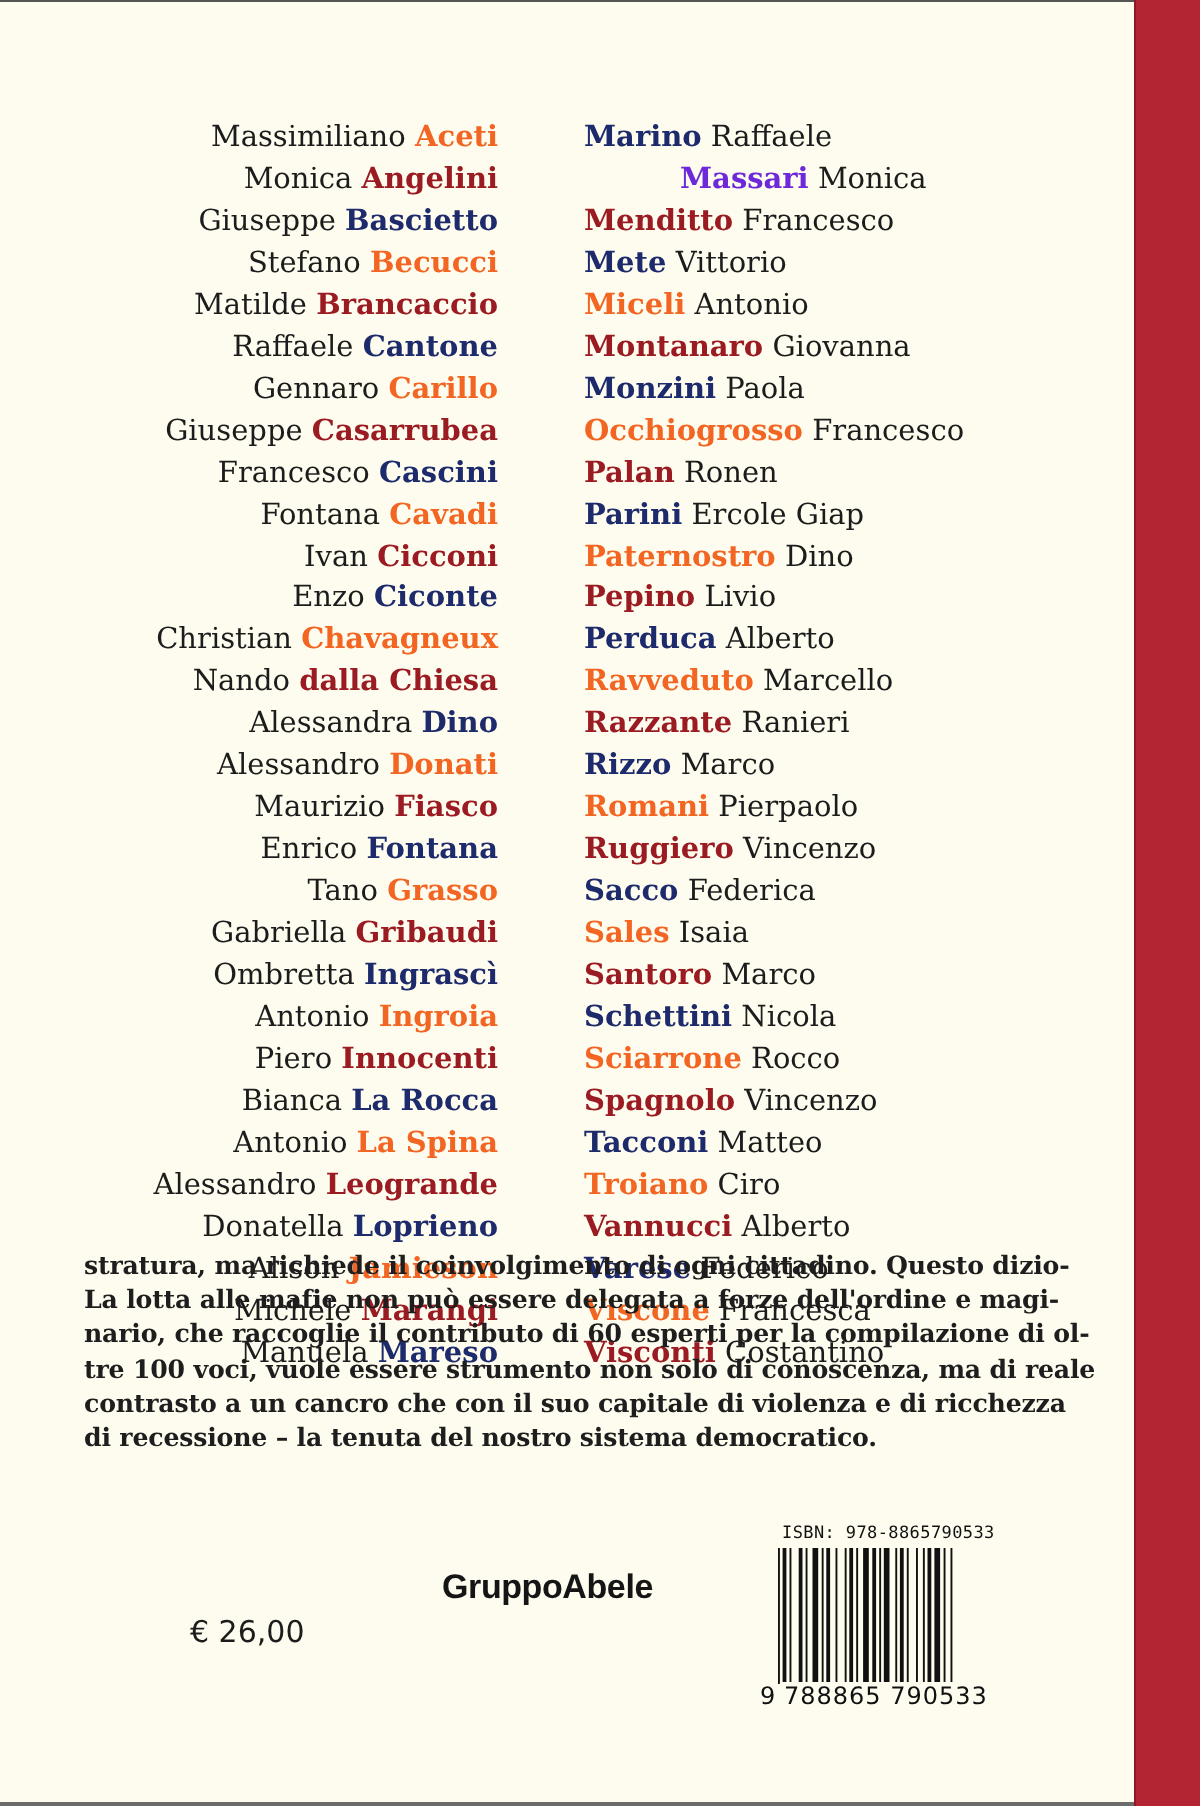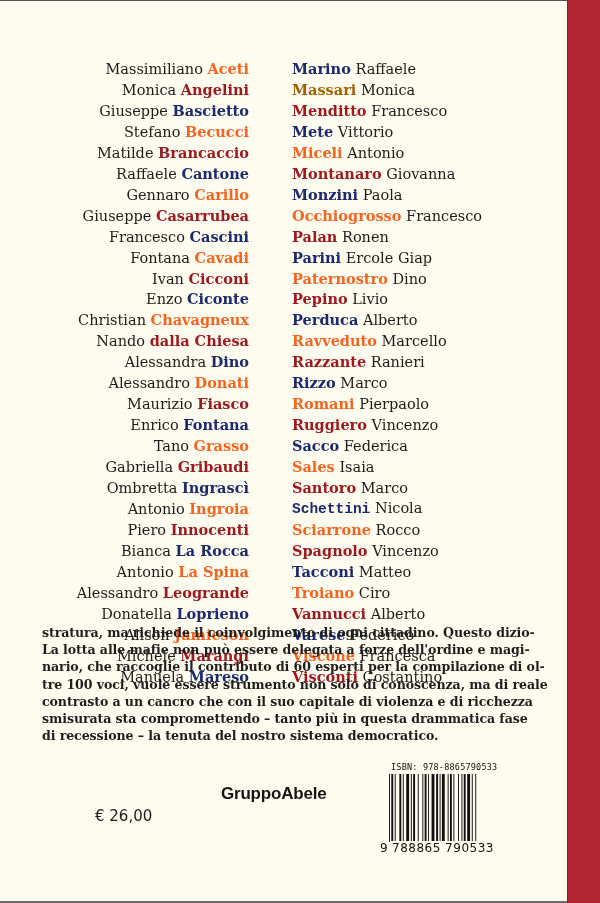--- a/index.html
+++ b/index.html
@@ -100,58 +100,57 @@
       <div class="row left-col" style="top: 439.95px;"><span class="first">Antonio</span> <span class="surname" style="color: rgb(242, 101, 34);">Ingroia</span></div>
       <div class="row left-col" style="top: 460.9px; margin-left: 34px;"><span class="first">Piero</span> <span class="surname" style="color: rgb(155, 27, 34);">Innocenti</span></div>
       <div class="row left-col" style="top: 481.85px;"><span class="first">Bianca</span> <span class="surname" style="color: rgb(29, 42, 107);">La Rocca</span></div>
       <div class="row left-col" style="top: 502.8px;"><span class="first">Antonio</span> <span class="surname" style="color: rgb(242, 101, 34);">La Spina</span></div>
       <div class="row left-col" style="top: 523.75px;"><span class="first">Alessandro</span> <span class="surname" style="color: rgb(155, 27, 34);">Leogrande</span></div>
       <div class="row left-col" style="top: 544.7px;"><span class="first">Donatella</span> <span class="surname" style="color: rgb(29, 42, 107);">Loprieno</span></div>
       <div class="row left-col" style="top: 565.65px;"><span class="first">Alison</span> <span class="surname" style="color: rgb(242, 101, 34);">Jamieson</span></div>
       <div class="row left-col" style="top: 586.6px;"><span class="first">Michele</span> <span class="surname" style="color: rgb(155, 27, 34);">Marangi</span></div>
       <div class="row left-col" style="top: 607.55px;"><span class="first">Manuela</span> <span class="surname" style="color: rgb(29, 42, 107);">Mareso</span></div>
       <div class="row right-col" style="top: 0px;"><span class="surname" style="color: rgb(29, 42, 107);">Marino</span> <span class="first">Raffaele</span></div>
-      <div class="row right-col" style="top: 20.95px;"><span class="surname" style="color: #a16207;">Massari</span> <span class="first">Monica</span></div>
+      <div class="row right-col" style="top: 20.95px;"><span class="surname" style="color: #6d28d9; margin-left: 48px;">Massari</span> <span class="first">Monica</span></div>
       <div class="row right-col" style="top: 41.9px;"><span class="surname" style="color: rgb(155, 27, 34);">Menditto</span> <span class="first">Francesco</span></div>
       <div class="row right-col" style="top: 62.85px;"><span class="surname" style="color: rgb(29, 42, 107);">Mete</span> <span class="first">Vittorio</span></div>
       <div class="row right-col" style="top: 83.8px;"><span class="surname" style="color: rgb(242, 101, 34); margin-top: 40px;">Miceli</span> <span class="first">Antonio</span></div>
       <div class="row right-col" style="top: 104.75px;"><span class="surname" style="color: rgb(155, 27, 34);">Montanaro</span> <span class="first">Giovanna</span></div>
       <div class="row right-col" style="top: 125.7px;"><span class="surname" style="color: rgb(29, 42, 107);">Monzini</span> <span class="first">Paola</span></div>
       <div class="row right-col" style="top: 146.65px;"><span class="surname" style="color: rgb(242, 101, 34);">Occhiogrosso</span> <span class="first">Francesco</span></div>
       <div class="row right-col" style="top: 167.6px;"><span class="surname" style="color: rgb(155, 27, 34);">Palan</span> <span class="first">Ronen</span></div>
       <div class="row right-col" style="top: 188.55px;"><span class="surname" style="color: rgb(29, 42, 107);">Parini</span> <span class="first">Ercole Giap</span></div>
       <div class="row right-col" style="top: 209.5px;"><span class="surname" style="color: rgb(242, 101, 34);">Paternostro</span> <span class="first">Dino</span></div>
       <div class="row right-col" style="top: 230.45px;"><span class="surname" style="color: rgb(155, 27, 34); text-align: center;">Pepino</span> <span class="first">Livio</span></div>
       <div class="row right-col" style="top: 251.4px;"><span class="surname" style="color: rgb(29, 42, 107);">Perduca</span> <span class="first">Alberto</span></div>
       <div class="row right-col" style="top: 272.35px;"><span class="surname" style="color: rgb(242, 101, 34);">Ravveduto</span> <span class="first">Marcello</span></div>
       <div class="row right-col" style="top: 293.3px;"><span class="surname" style="color: rgb(155, 27, 34);">Razzante</span> <span class="first">Ranieri</span></div>
       <div class="row right-col" style="top: 314.25px;"><span class="surname" style="color: rgb(29, 42, 107);">Rizzo</span> <span class="first">Marco</span></div>
       <div class="row right-col" style="top: 335.2px;"><span class="surname" style="color: rgb(242, 101, 34);">Romani</span> <span class="first">Pierpaolo</span></div>
       <div class="row right-col" style="top: 356.15px;"><span class="surname" style="color: rgb(155, 27, 34);">Ruggiero</span> <span class="first">Vincenzo</span></div>
       <div class="row right-col" style="top: 377.1px;"><span class="surname" style="color: rgb(29, 42, 107);">Sacco</span> <span class="first">Federica</span></div>
       <div class="row right-col" style="top: 398.05px;"><span class="surname" style="color: rgb(242, 101, 34);">Sales</span> <span class="first">Isaia</span></div>
       <div class="row right-col" style="top: 419px;"><span class="surname" style="color: rgb(155, 27, 34);">Santoro</span> <span class="first">Marco</span></div>
-      <div class="row right-col" style="top: 439.95px;"><span class="surname" style="color: rgb(29, 42, 107); font-family: Liberation Mono, monospace;">Schettini</span> <span class="first">Nicola</span></div>
+      <div class="row right-col" style="top: 439.95px;"><span class="surname" style="color: rgb(29, 42, 107);">Schettini</span> <span class="first">Nicola</span></div>
       <div class="row right-col" style="top: 460.9px;"><span class="surname" style="color: rgb(242, 101, 34);">Sciarrone</span> <span class="first">Rocco</span></div>
       <div class="row right-col" style="top: 481.85px;"><span class="surname" style="color: rgb(155, 27, 34);">Spagnolo</span> <span class="first">Vincenzo</span></div>
       <div class="row right-col" style="top: 502.8px;"><span class="surname" style="color: rgb(29, 42, 107);">Tacconi</span> <span class="first">Matteo</span></div>
       <div class="row right-col" style="top: 523.75px;"><span class="surname" style="color: rgb(242, 101, 34);">Troiano</span> <span class="first">Ciro</span></div>
       <div class="row right-col" style="top: 544.7px;"><span class="surname" style="color: rgb(155, 27, 34);">Vannucci</span> <span class="first">Alberto</span></div>
       <div class="row right-col" style="top: 565.65px;"><span class="surname" style="color: rgb(29, 42, 107);">Varese</span> <span class="first">Federico</span></div>
       <div class="row right-col" style="top: 586.6px;"><span class="surname" style="color: rgb(242, 101, 34);">Viscone</span> <span class="first">Francesca</span></div>
       <div class="row right-col" style="top: 607.55px;"><span class="surname" style="color: rgb(155, 27, 34);">Visconti</span> <span class="first">Costantino</span></div>
     </div>
 
   <div class="blurb">
     <p>stratura, ma richiede il coinvolgimento di ogni cittadino. Questo dizio-</p>
     <p>La lotta alle mafie non può essere delegata a forze dell'ordine e magi-</p>
     <p>nario, che raccoglie il contributo di 60 esperti per la compilazione di ol-</p>
     <p>tre 100 voci, vuole essere strumento non solo di conoscenza, ma di reale</p>
     <p>contrasto a un cancro che con il suo capitale di violenza e di ricchezza</p>
-    <p>smisurata sta compromettendo – tanto più in questa drammatica fase</p>
     <p>di recessione – la tenuta del nostro sistema democratico.</p>
   </div>
 
   <div class="price">€ 26,00</div>
 
   <div class="logo">
     <div class="logo-brand">GruppoAbele</div>
   </div>
 
   <div class="barcode-lead">9</div>

